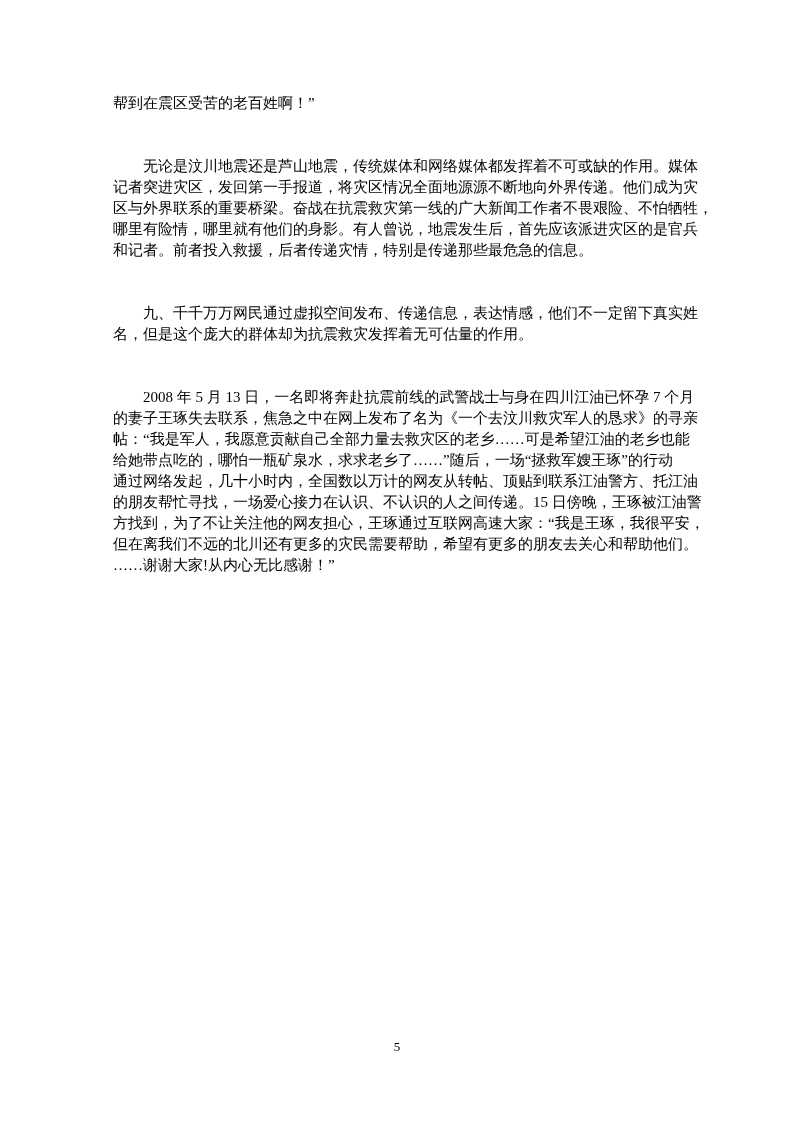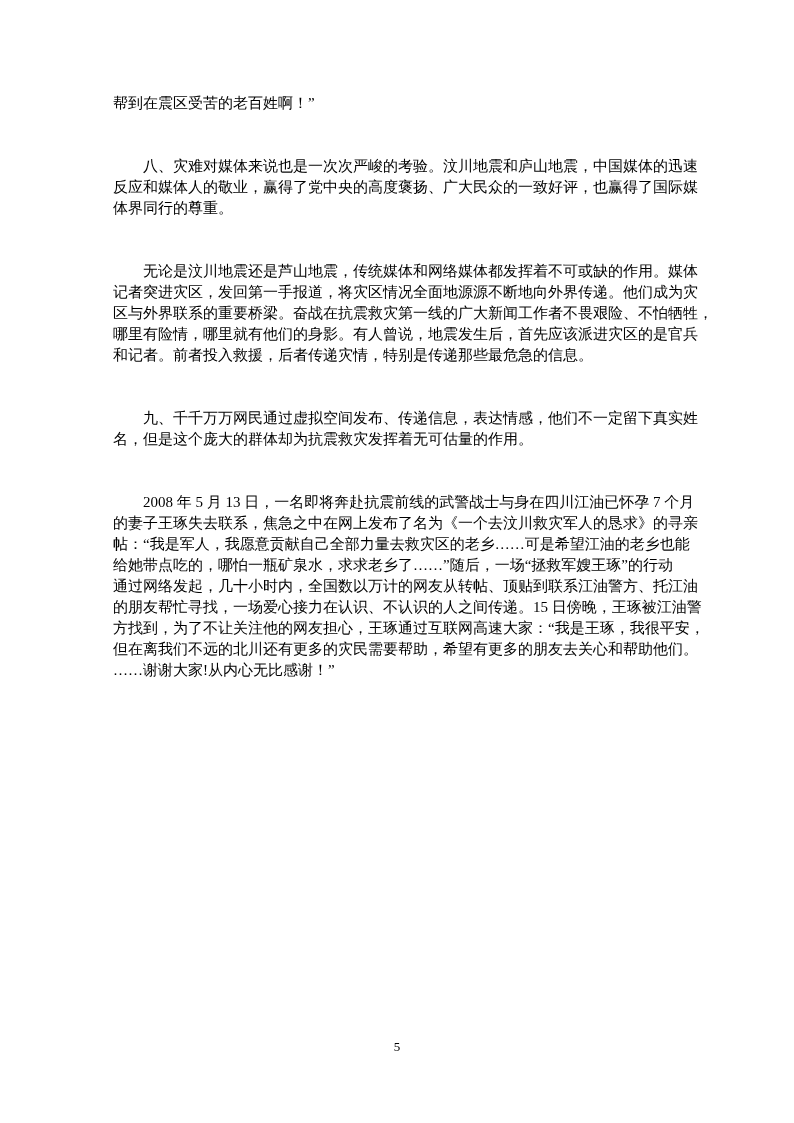--- a/index.html
+++ b/index.html
@@ -42,23 +42,20 @@
     font-size: 13px;
     line-height: 16px;
   }
 </style>
 </head>
 <body>
 
 <div class="page">
   <div class="content">
     <p class="noindent">帮到在震区受苦的老百姓啊！”</p>
-    <p class="indent">八、灾难对媒体来说也是一次次严峻的考验。汶川地震和庐山地震，中国媒体的迅速
-反应和媒体人的敬业，赢得了党中央的高度褒扬、广大民众的一致好评，也赢得了国际媒
-体界同行的尊重。</p>
     <p class="indent">无论是汶川地震还是芦山地震，传统媒体和网络媒体都发挥着不可或缺的作用。媒体
 记者突进灾区，发回第一手报道，将灾区情况全面地源源不断地向外界传递。他们成为灾
 区与外界联系的重要桥梁。奋战在抗震救灾第一线的广大新闻工作者不畏艰险、不怕牺牲，
 哪里有险情，哪里就有他们的身影。有人曾说，地震发生后，首先应该派进灾区的是官兵
 和记者。前者投入救援，后者传递灾情，特别是传递那些最危急的信息。</p>
     <p class="indent">九、千千万万网民通过虚拟空间发布、传递信息，表达情感，他们不一定留下真实姓
 名，但是这个庞大的群体却为抗震救灾发挥着无可估量的作用。</p>
     <p class="indent">2008 年 5 月 13 日，一名即将奔赴抗震前线的武警战士与身在四川江油已怀孕 7 个月
 的妻子王琢失去联系，焦急之中在网上发布了名为《一个去汶川救灾军人的恳求》的寻亲
 帖：“我是军人，我愿意贡献自己全部力量去救灾区的老乡……可是希望江油的老乡也能

